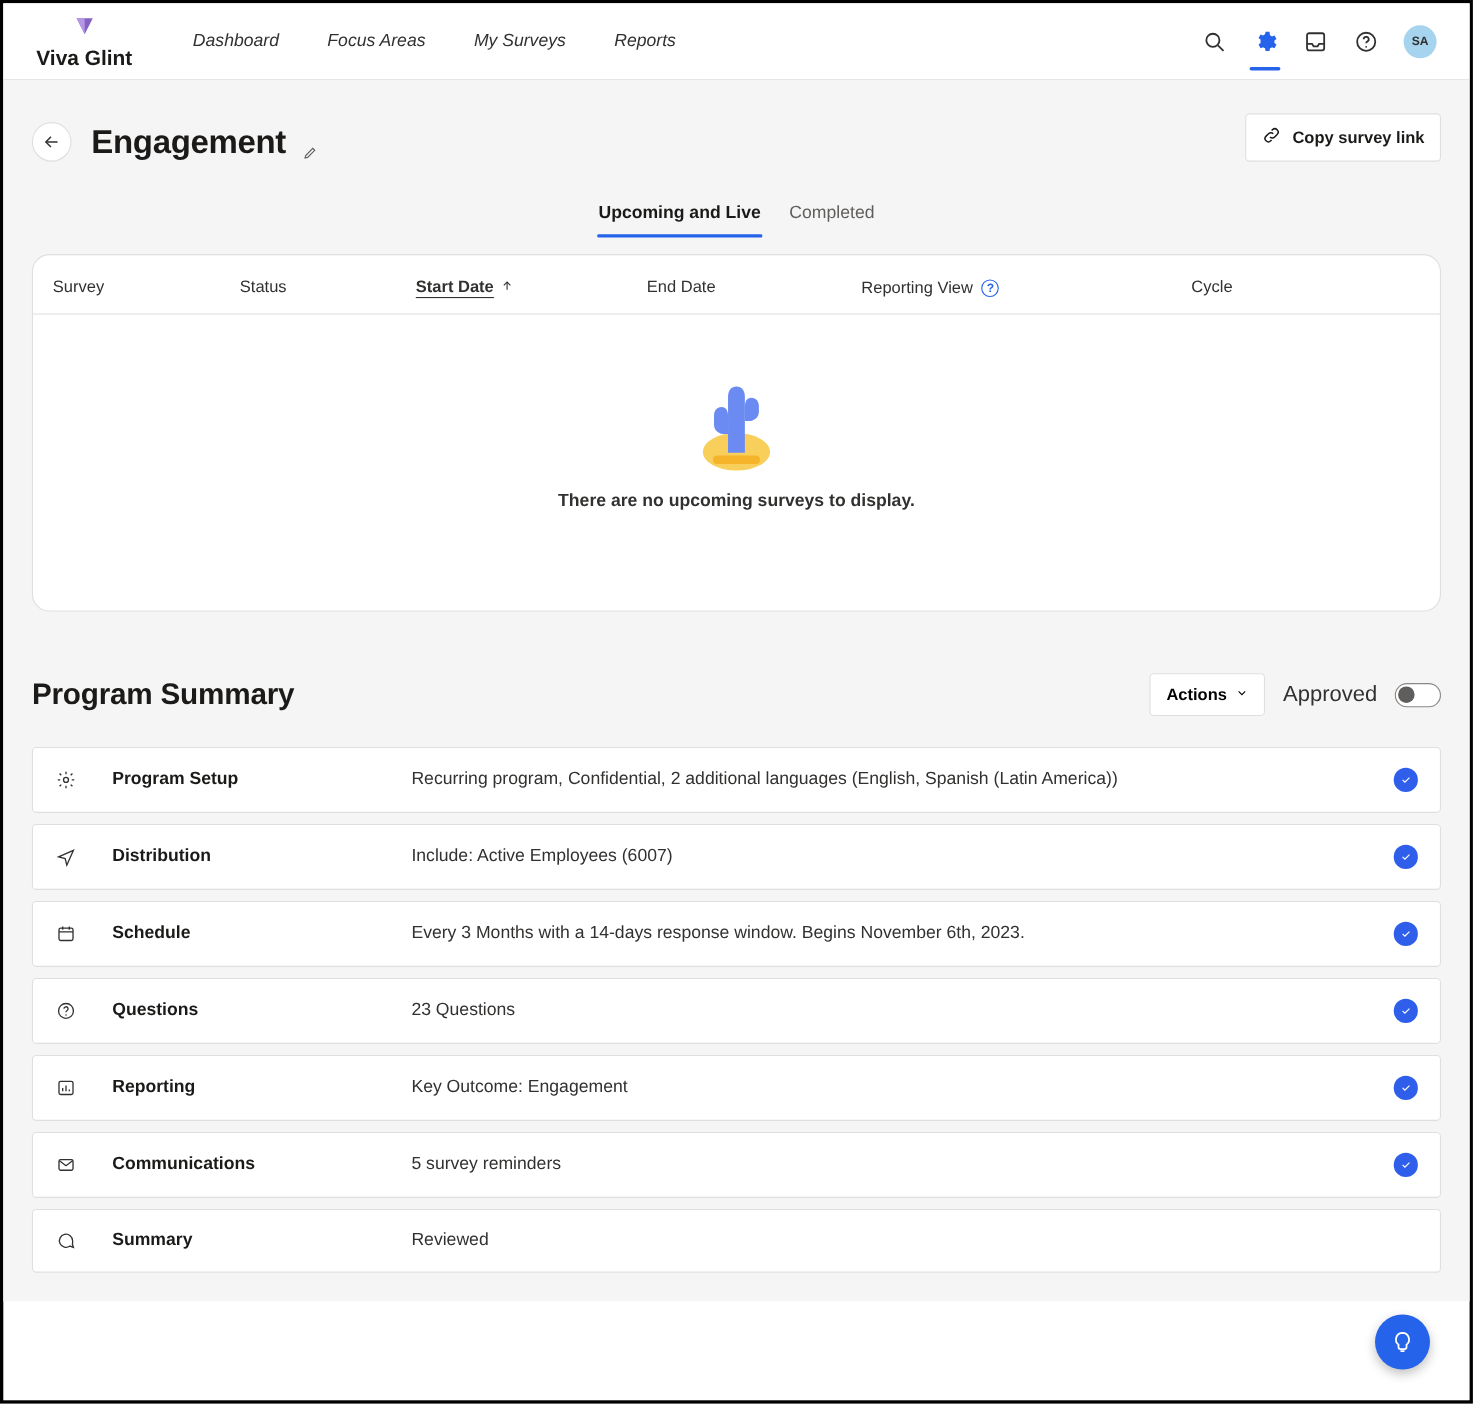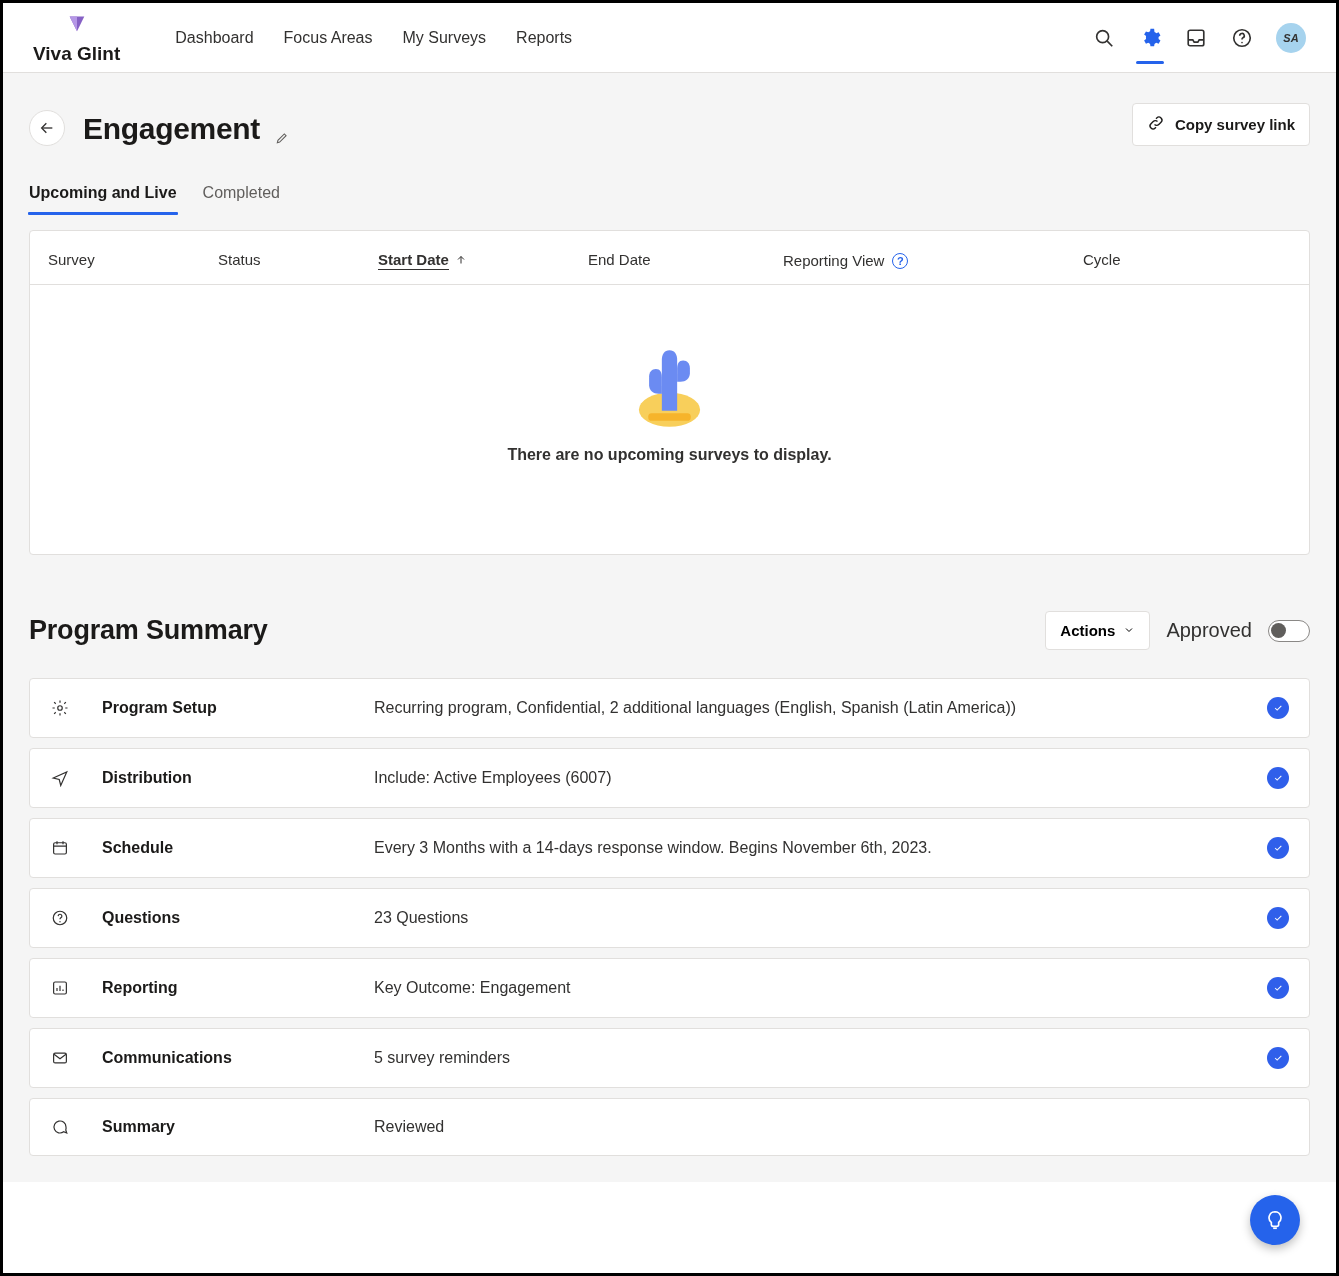--- a/index.html
+++ b/index.html
@@ -22,52 +22,52 @@
   .frame{border:3px solid #000;width:1339px;min-height:1276px;background:#fff;}
   
   .app-header{
     display:flex;align-items:center;height:70px;
     padding:0 30px;border-bottom:1px solid var(--border);
     background:#fff;
   }
   .brand{display:flex;align-items:center;gap:10px;margin-right:55px;flex-direction:column;}
   .brand-logo{width:22px;height:22px;}
   .brand-name{font-weight:700;font-size:19px;}
-  .top-nav{display:flex;gap:30px;}
+  .top-nav{display:flex;gap:44px;font-style:italic;}
   .top-nav a{color:#323130;text-decoration:none;font-size:16px;}
   .top-actions{margin-left:auto;display:flex;align-items:center;gap:22px;}
   .icon-btn{width:24px;height:24px;display:flex;align-items:center;justify-content:center;color:#323130;}
   .icon-btn svg{width:22px;height:22px;}
   .icon-btn.active{color:var(--brand-blue);position:relative;}
   .icon-btn.active::after{content:"";position:absolute;left:-2px;right:-2px;bottom:-14px;height:3px;border-radius:2px;background:var(--brand-blue);}
-  .avatar{width:30px;height:30px;border-radius:50%;background:var(--avatar);display:flex;align-items:center;justify-content:center;font-size:11px;font-weight:600;color:#323130;font-style:italic;}
+  .avatar{width:30px;height:30px;border-radius:50%;background:var(--avatar);display:flex;align-items:center;justify-content:center;font-size:11px;font-weight:600;color:#323130;}
 
   
   .page{background:var(--bg);padding:30px 26px 26px;}
   .page-header{display:flex;align-items:flex-end;gap:18px;}
   .back-btn{width:36px;height:36px;border-radius:50%;border:1px solid var(--border);background:#fff;display:flex;align-items:center;justify-content:center;}
   .back-btn svg{width:16px;height:16px;stroke:#323130;}
   .page-title{font-size:30px;font-weight:700;letter-spacing:-0.3px;}
   .edit-btn{width:16px;height:16px;color:var(--muted);display:flex;align-items:center;justify-content:center;margin-left:-4px;}
   .edit-btn svg{width:14px;height:14px;}
   .copy-link-btn{
     margin-left:auto;display:flex;align-items:center;gap:10px;
     border:1px solid var(--border);border-radius:4px;background:#fff;
     padding:10px 14px;font-size:15px;font-weight:600;color:var(--text);
   }
   .copy-link-btn svg{width:18px;height:18px;}
 
   
-  .tabs{display:flex;gap:26px;margin-top:38px;border-bottom:0;}
+  .tabs{display:flex;gap:26px;margin-top:38px;border-bottom:0;justify-content:center;}
   .tab{font-size:16px;padding-bottom:12px;color:var(--muted);position:relative;}
   .tab.active{color:var(--text);font-weight:600;}
   .tab.active::after{content:"";position:absolute;left:-1px;right:-1px;bottom:-1px;height:3px;background:var(--brand-blue);border-radius:1px;}
 
   
-  .card{background:#fff;border:1px solid var(--border);border-radius:4px;margin-top:16px;}
+  .card{background:#fff;border:1px solid var(--border);border-radius:16px;margin-top:16px;}
   .thead{display:flex;padding:20px 18px 14px;border-bottom:1px solid var(--border);}
   .th{font-size:15px;color:#323130;}
   .th.survey{width:170px;}
   .th.status{width:160px;}
   .th.start{width:210px;display:flex;align-items:center;gap:6px;}
   .th.start .lbl{font-weight:600;border-bottom:1px solid #323130;padding-bottom:1px;}
   .th.end{width:195px;}
   .th.report{width:300px;display:flex;align-items:center;gap:8px;}
   .th.cycle{flex:1;}
   .sort-up svg{width:12px;height:12px;}

